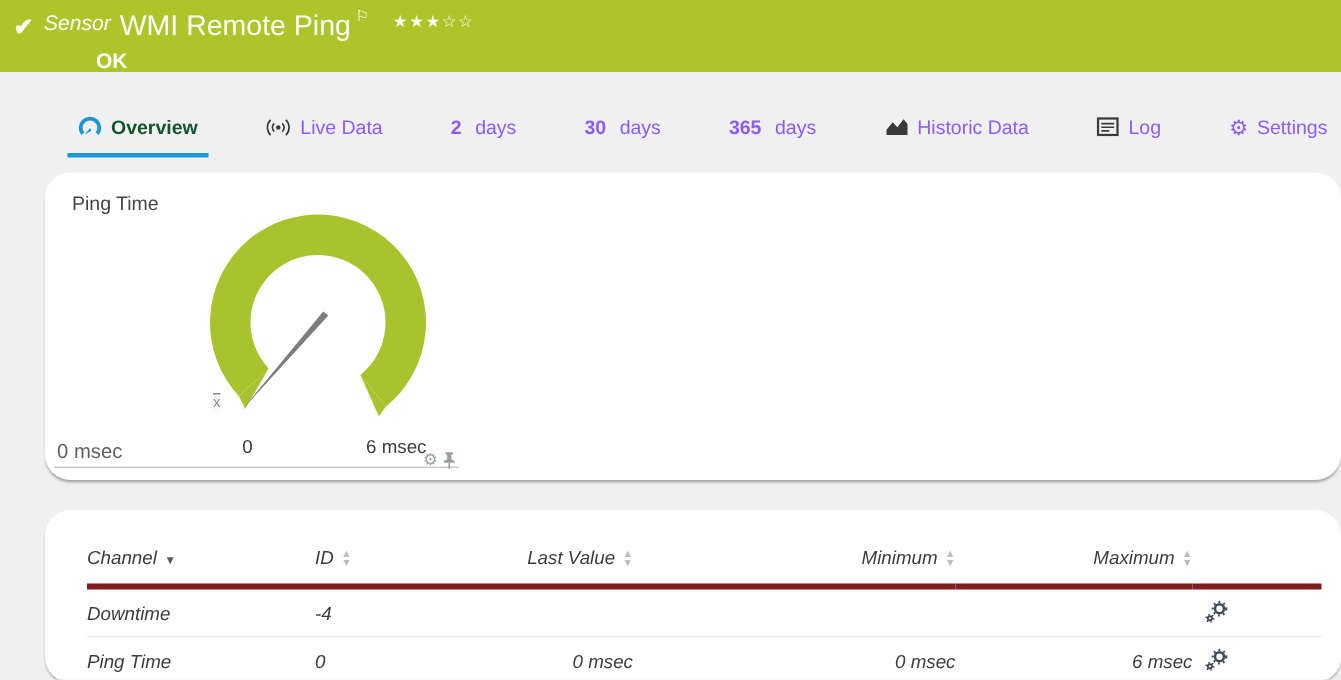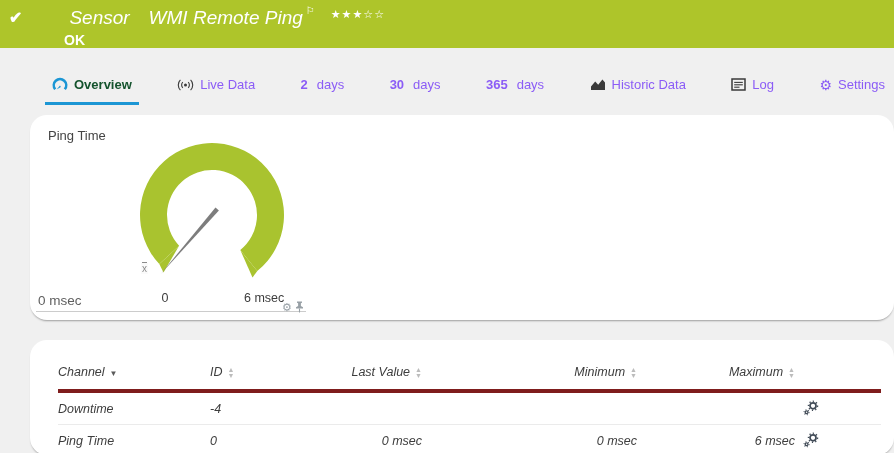--- a/index.html
+++ b/index.html
@@ -14,22 +14,22 @@
 
   
   .app-header {
     height: 48px;
     background: #aec52a;
     color: #fff;
     position: relative;
   }
   .title-row { display: flex; align-items: flex-start; padding: 7px 0 0 9px; }
   .check-icon { font-size: 16px; font-weight: bold; margin: 1px 7px 0 0; }
-  .sensor-kind { font-style: italic; font-size: 19px; margin-left: 40px; }
-  .sensor-name { font-size: 19px; margin-left: 19px; white-space: nowrap; font-style: italic; }
+  .sensor-kind { font-style: italic; font-size: 14px; }
+  .sensor-name { font-size: 19px; margin-left: 6px; white-space: nowrap; }
   .flag-icon { font-size: 10px; margin-left: 3px; position: relative; top: -2px; }
   .star-rating { font-size: 11px; letter-spacing: 1px; margin-left: 16px; position: relative; top: 1px; }
   .status-ok { position: absolute; left: 64px; top: 32px; font-size: 14px; font-weight: bold; }
 
   
   .tabbar {
     height: 57px;
     background: #f0f0f0;
     display: flex;
     align-items: flex-end;

